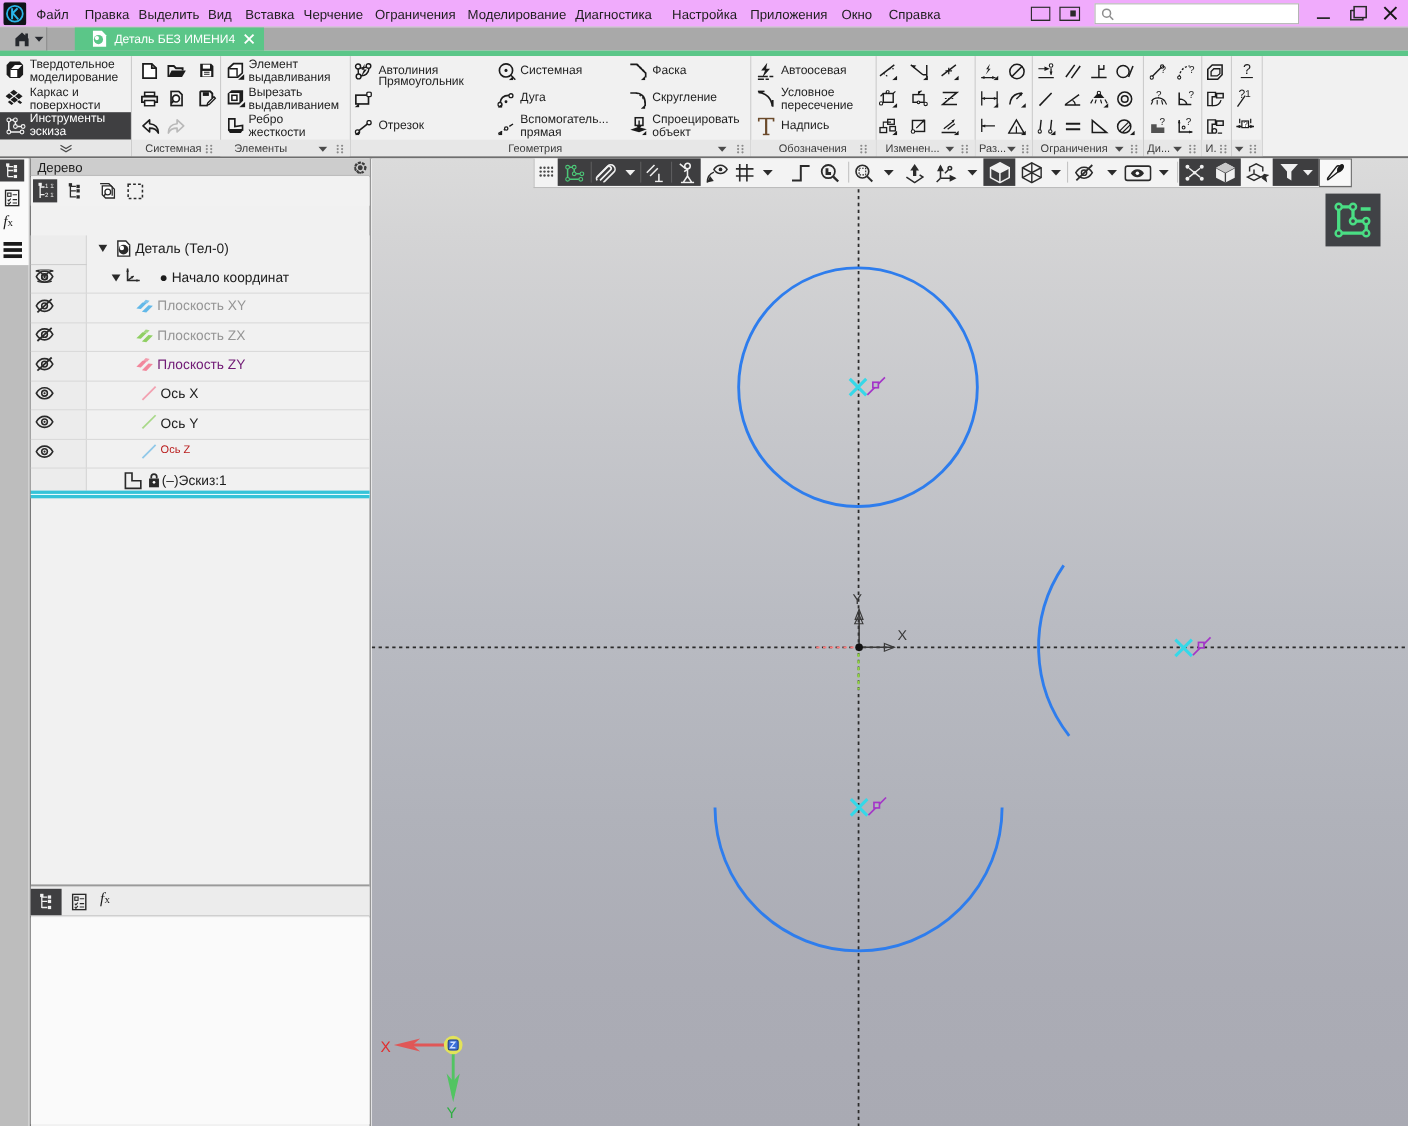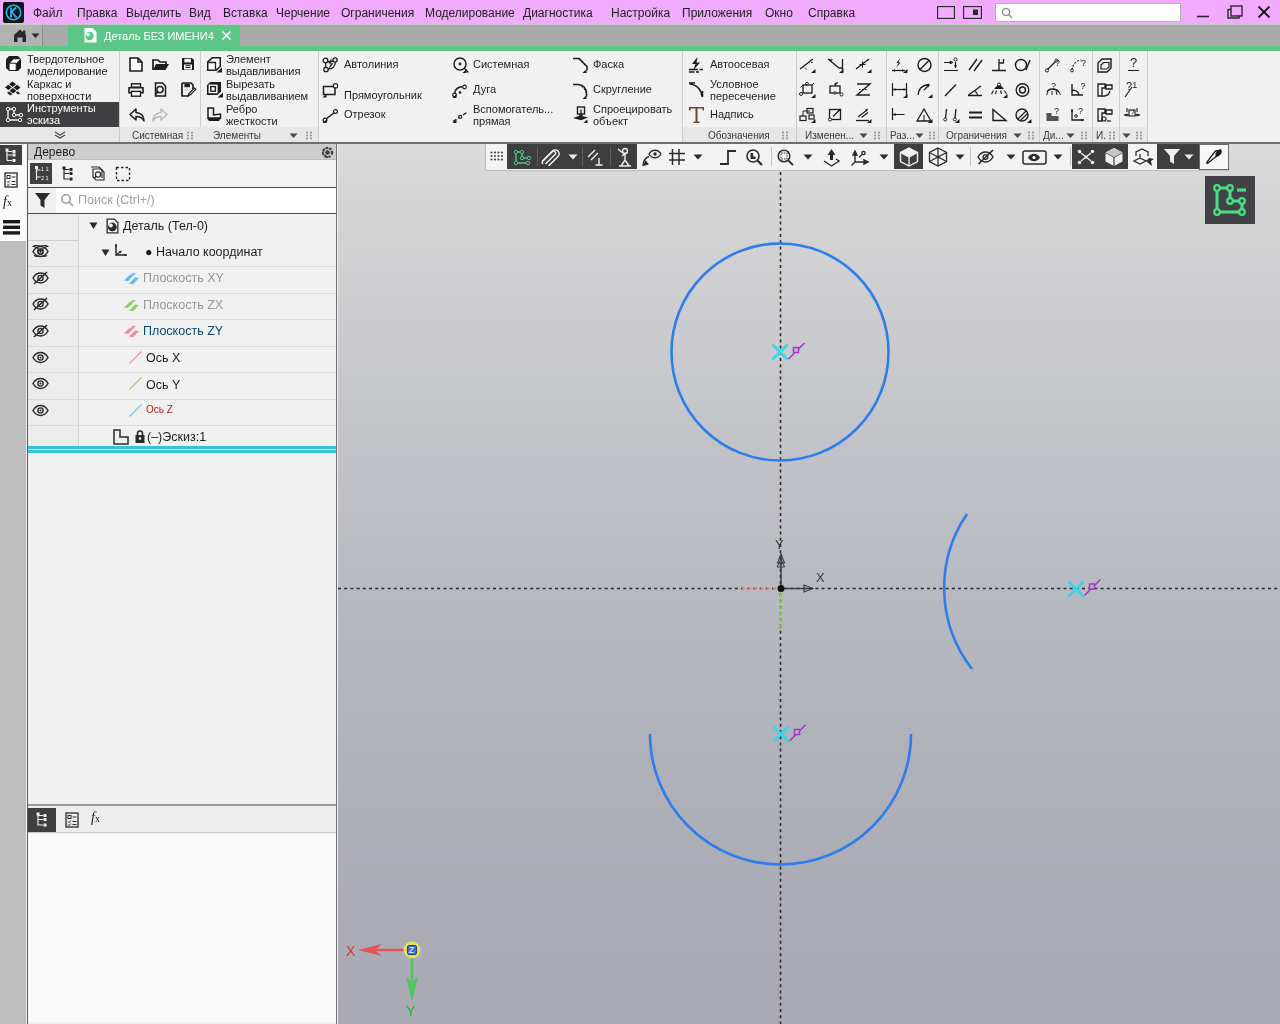--- a/index.html
+++ b/index.html
@@ -212,21 +212,21 @@
         <path d="M5.5 5l6-1M3.8 10.3L3.6 5.8M6 11.8c4 .5 7-2 7.5-6.6"></path>
       </g>
       <path d="M9.5 1l-2.8 5.5h2.2L6 13l5.5-6.8H9z" fill="#1c1c1c"></path>
     </svg>
   <div class="rtxt" style="left:344px;top:8px">Автолиния</div>
   <svg class="abs" style="left:322px;top:32px" width="17" height="15" viewBox="0 0 17 15">
       <rect x="1.5" y="3.5" width="11.5" height="8" fill="none" stroke="#1c1c1c" stroke-width="1.5"></rect>
       <rect x="11.5" y="0.8" width="4" height="4" rx="1" fill="#ffffff" stroke="#1c1c1c" stroke-width="1.2"></rect>
       <path d="M0.5 14.5l4-3.7v3.7z" fill="#1c1c1c"></path>
     </svg>
-  <div class="rtxt" style="left:344px;top:39px">Прямоугольник</div>
+  <div class="rtxt" style="left:344px;top:18px">Прямоугольник</div>
   <svg class="abs" style="left:322px;top:58px" width="17" height="14" viewBox="0 0 17 14">
       <path d="M3.5 10.5L13 3" stroke="#1c1c1c" stroke-width="1.5"></path>
       <circle cx="3" cy="11" r="1.9" fill="#ffffff" stroke="#1c1c1c" stroke-width="1.2"></circle>
       <circle cx="13.5" cy="2.5" r="1.9" fill="#ffffff" stroke="#1c1c1c" stroke-width="1.2"></circle>
       <path d="M0.5 13.9l4-3.7v3.7z" fill="#1c1c1c"></path>
     </svg>
   <div class="rtxt" style="left:344px;top:58px">Отрезок</div>
   
   <svg class="abs" style="left:452px;top:6px" width="17" height="16" viewBox="0 0 17 16">
       <circle cx="8" cy="7" r="6" fill="none" stroke="#1c1c1c" stroke-width="1.5"></circle>
@@ -504,20 +504,36 @@
           <circle cx="6" cy="7.5" r="1"></circle>
         </g>
       </svg>
     </div>
   <div class="rlabelbar" style="left:201px;width:117px">
       <span class="rlabel" style="left:12px">Элементы</span>
       <svg class="abs" style="left:88px;top:6px" width="9" height="6" viewBox="0 0 9 6">
         <path d="M0.5 0.5L4.5 5L8.5 0.5z" fill="#4a4a4a"></path>
       </svg>
       <svg class="abs" style="left:104px;top:4px" width="8" height="9" viewBox="0 0 8 9">
+        <g fill="#8a8a8a">
+          <circle cx="2" cy="1.5" r="1"></circle>
+          <circle cx="6" cy="1.5" r="1"></circle>
+          <circle cx="2" cy="4.5" r="1"></circle>
+          <circle cx="6" cy="4.5" r="1"></circle>
+          <circle cx="2" cy="7.5" r="1"></circle>
+          <circle cx="6" cy="7.5" r="1"></circle>
+        </g>
+      </svg>
+    </div>
+  <div class="rlabelbar" style="left:319px;width:363px">
+      <span class="rlabel" style="left:143px">Геометрия</span>
+      <svg class="abs" style="left:333px;top:6px" width="9" height="6" viewBox="0 0 9 6">
+        <path d="M0.5 0.5L4.5 5L8.5 0.5z" fill="#4a4a4a"></path>
+      </svg>
+      <svg class="abs" style="left:350px;top:4px" width="8" height="9" viewBox="0 0 8 9">
         <g fill="#8a8a8a">
           <circle cx="2" cy="1.5" r="1"></circle>
           <circle cx="6" cy="1.5" r="1"></circle>
           <circle cx="2" cy="4.5" r="1"></circle>
           <circle cx="6" cy="4.5" r="1"></circle>
           <circle cx="2" cy="7.5" r="1"></circle>
           <circle cx="6" cy="7.5" r="1"></circle>
         </g>
       </svg>
     </div>
@@ -697,31 +713,20 @@
         <path d="M5 4h8l3 3v8H8l-3-3z" fill="#ffffff" stroke="#2a2a2a" stroke-width="1.2"></path>
         <path d="M3 2h8l3 3v8" fill="none" stroke="#2a2a2a" stroke-width="1.2"></path>
         <circle cx="10" cy="9.5" r="2.6" fill="none" stroke="#2a2a2a" stroke-width="1.2"></circle>
         <path d="M8 11.5L6.5 13" stroke="#2a2a2a" stroke-width="1.4"></path>
       </svg>
     <svg class="abs" style="left:87px;top:5px" width="17" height="16" viewBox="0 0 17 16">
         <rect x="1.5" y="1.5" width="13" height="13" fill="none" stroke="#2a2a2a" stroke-width="1.4" stroke-dasharray="2.5 2"></rect>
       </svg>
   </div>
 
-  <div class="abs" style="left:0;top:43px;width:308px;height:27px;background:#ffffff;border-top:1px solid #4a4a4a;border-bottom:1px solid #4a4a4a;">
-    <div class="abs" style="left:0;top:0;width:28px;height:25px;background:#f1f1f1;"></div>
-    <svg class="abs" style="left:6px;top:4px" width="17" height="17" viewBox="0 0 17 17">
-        <path d="M1 1h15L10.5 8v8l-4-2.5V8z" fill="#2b2b2b"></path>
-      </svg>
-    <svg class="abs" style="left:32px;top:5px" width="14" height="14" viewBox="0 0 14 14">
-        <circle cx="6" cy="6" r="4.2" fill="none" stroke="#9a9a9a" stroke-width="1.5"></circle>
-        <path d="M9.2 9.2L13 13" stroke="#9a9a9a" stroke-width="1.5"></path>
-      </svg>
-    <span class="abs" style="left:50px;top:5px;font-size:12.5px;color:#a0a0a0;">Поиск (Ctrl+/)</span>
-  </div>
 
   <div class="abs" style="left:0;top:70px;width:308px;height:239px;background:#f1f1f1;">
     <div class="abs" style="left:0;top:0;width:51px;height:232px;background:#ececec;border-right:1px solid #d6d6d6;"></div>
 
     <div class="abs" style="left:0;top:26px;width:51px;height:1px;background:#cfcfcf"></div>
     <div class="abs" style="left:0;top:52px;width:308px;height:1px;background:#dadada"></div>
     <div class="abs" style="left:0;top:79px;width:308px;height:1px;background:#dadada"></div>
     <div class="abs" style="left:0;top:105px;width:308px;height:1px;background:#dadada"></div>
     <div class="abs" style="left:0;top:132px;width:308px;height:1px;background:#dadada"></div>
     <div class="abs" style="left:0;top:158px;width:308px;height:1px;background:#dadada"></div>
@@ -772,21 +777,21 @@
         </g>
       </svg>
     <span class="abs" style="left:115px;top:84px;font-size:12.5px;color:#969696;">Плоскость ZX</span>
     <svg class="abs" style="left:95px;top:109px" width="17" height="16" viewBox="0 0 17 16">
         <g fill="#f2879c">
           <path d="M1 10.5L6.5 5l4 .5L5 11z"></path>
           <path d="M6 13.5L12 7.5l4 .5-6 6.2z"></path>
           <path d="M9.5 2.5L7 5.2l4 .4 2-2.3z" opacity="0.8"></path>
         </g>
       </svg>
-    <span class="abs" style="left:115px;top:110px;font-size:12.5px;color:#0c4a6e;text-align:right;">Плоскость ZY</span>
+    <span class="abs" style="left:115px;top:110px;font-size:12.5px;color:#701a75;text-align:right;">Плоскость ZY</span>
 
     <svg class="abs" style="left:100px;top:136px" width="15" height="15" viewBox="0 0 15 15">
         <path d="M1.5 13.5L13.5 1.5" stroke="#f2a0b0" stroke-width="1.6"></path>
       </svg>
     <span class="abs" style="left:118px;top:137px;font-size:12.5px;color:#1c1c1c;">Ось X</span>
     <svg class="abs" style="left:100px;top:162px" width="15" height="15" viewBox="0 0 15 15">
         <path d="M1.5 13.5L13.5 1.5" stroke="#a8d888" stroke-width="1.6"></path>
       </svg>
     <span class="abs" style="left:118px;top:164px;font-size:12.5px;color:#1c1c1c;">Ось Y</span>
     <svg class="abs" style="left:100px;top:189px" width="15" height="15" viewBox="0 0 15 15">

